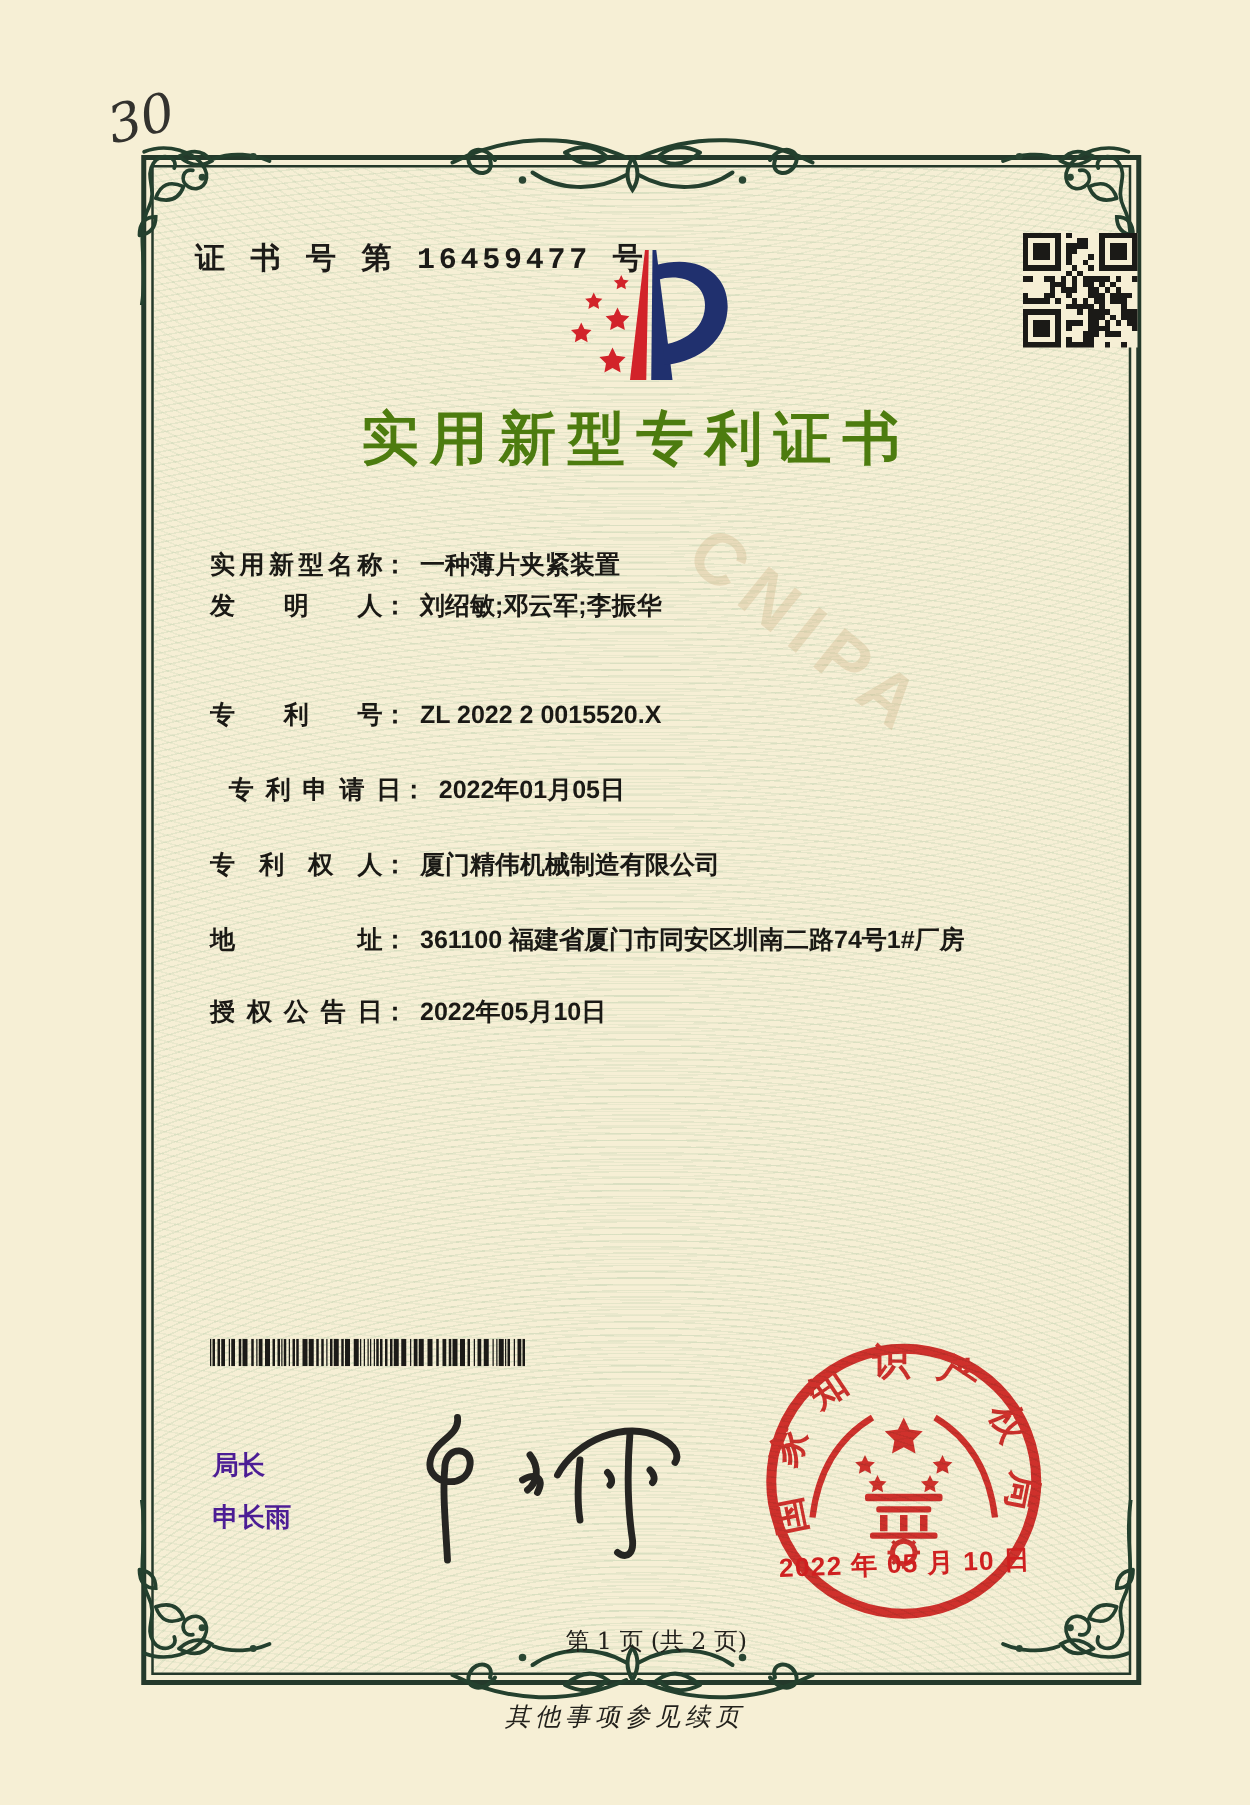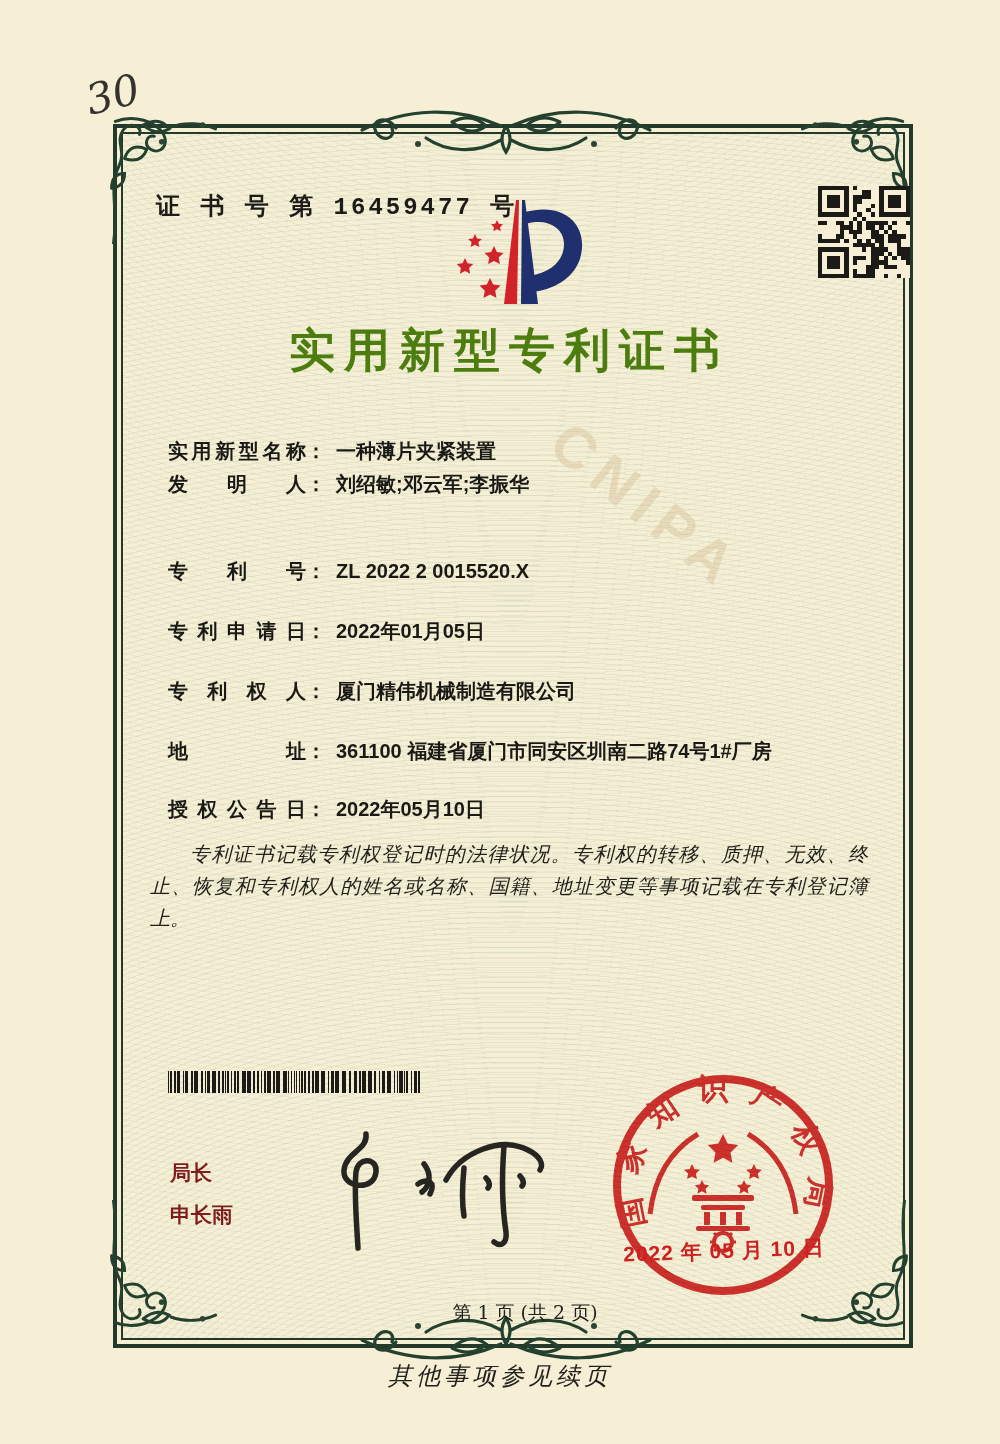--- a/index.html
+++ b/index.html
@@ -32,32 +32,32 @@
   .field-colon{margin-right:10px;}
   .grant-no{position:absolute;left:372px;top:0;}
   .grant-no .field-label2{letter-spacing:1px;}
 
   .body-text{left:150px;top:838px;width:718px;font-size:20px;line-height:32px;color:#201f1a;
     font-family:"DejaVu Serif","Liberation Serif",serif;font-style:italic;}
   .body-text p{margin:0;text-indent:2em;text-align:justify;}
 
   .barcode{left:168px;top:1071px;width:256px;height:22px;}
 
-  .signer{left:170px;top:1152px;font-size:21px;font-weight:bold;color:#7f1d1d;line-height:42px;}
+  .signer{left:170px;top:1152px;font-size:21px;font-weight:bold;color:#4c1d95;line-height:42px;}
 
   .signature{left:298px;top:1122px;}
   .signature path{stroke:#262522;stroke-width:5.5;fill:none;stroke-linecap:round;stroke-linejoin:round;}
 
   .seal{left:606px;top:1068px;width:234px;height:234px;mix-blend-mode:multiply;opacity:.93;}
   .seal-date{left:612px;top:1237px;width:224px;text-align:center;font-size:21px;font-weight:bold;
     color:#cf2020;letter-spacing:1px;transform:rotate(-2deg);white-space:nowrap;}
 
   .page-num{left:113px;top:1300px;width:792px;text-align:center;font-size:19px;color:#22211c;
     font-family:"DejaVu Serif","Liberation Serif",serif;margin-left:16px;}
-  .footer-note{left:0;top:1360px;width:1000px;text-align:center;font-size:24px;color:#22211c;
+  .footer-note{left:0;top:1360px;width:1000px;text-align:center;font-size:20px;color:#22211c;
     font-family:"DejaVu Serif","Liberation Serif",serif;font-style:italic;letter-spacing:4px;}
 
   .qr{left:818px;top:186px;width:92px;height:92px;}
   .logo{left:432px;top:182px;}
 </style>
 </head>
 <body>
 
 <svg width="0" height="0" style="position:absolute">
   <defs>
@@ -271,35 +271,34 @@
 
 <div class="abs field-row" style="top:438px;">
   <span class="field-label">实用新型名称</span><span class="field-colon">：</span><span>一种薄片夹紧装置</span>
 </div>
 <div class="abs field-row" style="top:471px;">
   <span class="field-label">发明人</span><span class="field-colon">：</span><span>刘绍敏;邓云军;李振华</span>
 </div>
 <div class="abs field-row" style="top:558px;">
   <span class="field-label">专利号</span><span class="field-colon">：</span><span>ZL 2022 2 0015520.X</span>
 </div>
-<div class="abs field-row" style="top:618px;">
+<div class="abs field-row" style="top:618px;margin-left:15px;">
   <span class="field-label">专利申请日</span><span class="field-colon">：</span><span>2022年01月05日</span>
 </div>
 <div class="abs field-row" style="top:678px;">
   <span class="field-label">专利权人</span><span class="field-colon">：</span><span>厦门精伟机械制造有限公司</span>
 </div>
 <div class="abs field-row" style="top:738px;">
   <span class="field-label">地址</span><span class="field-colon">：</span><span>361100 福建省厦门市同安区圳南二路74号1#厂房</span>
 </div>
 <div class="abs field-row" style="top:796px;">
   <span class="field-label">授权公告日</span><span class="field-colon">：</span><span>2022年05月10日</span>
 </div>
 
 <div class="abs body-text">
-  <p>专利证书记载专利权登记时的法律状况。专利权的转移、质押、无效、终止、恢复和专利权人的姓名或名称、国籍、地址变更等事项记载在专利登记簿上。</p>
 </div>
 
 <svg class="abs barcode" id="barcode" viewBox="0 0 256 22" preserveAspectRatio="none">
     <rect x="0" y="0" width="1" height="22" fill="#1b1a17"></rect>
     <rect x="2" y="0" width="2" height="22" fill="#1b1a17"></rect>
     <rect x="6" y="0" width="2" height="22" fill="#1b1a17"></rect>
     <rect x="9" y="0" width="3" height="22" fill="#1b1a17"></rect>
     <rect x="15" y="0" width="1" height="22" fill="#1b1a17"></rect>
     <rect x="17" y="0" width="3" height="22" fill="#1b1a17"></rect>
     <rect x="23" y="0" width="2" height="22" fill="#1b1a17"></rect>

